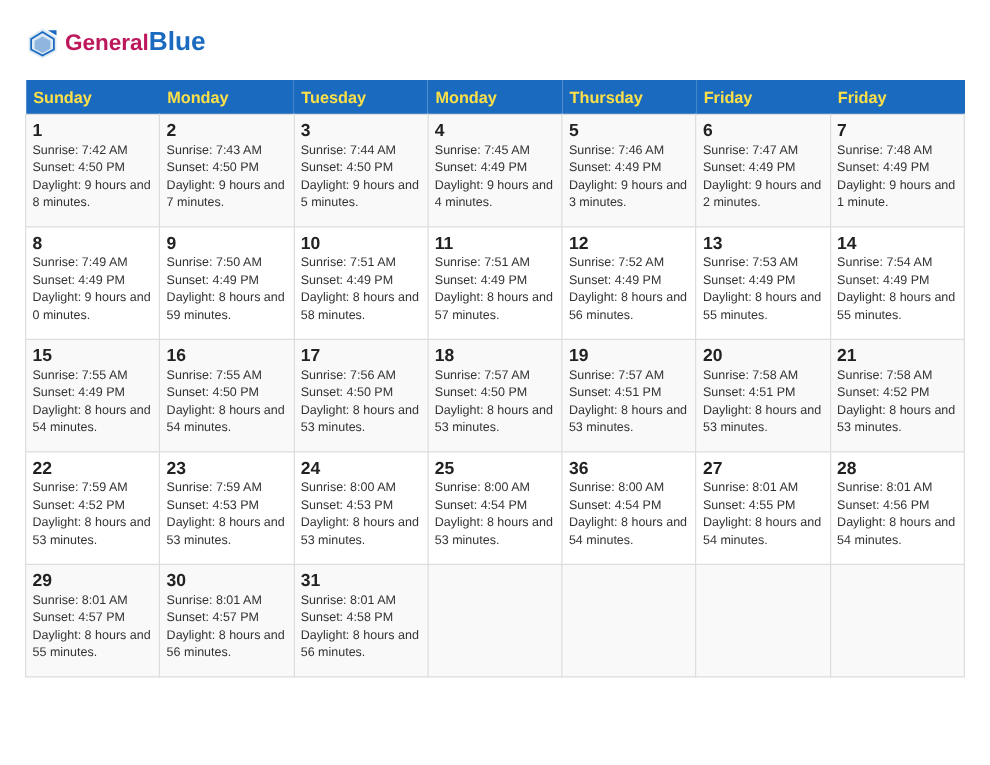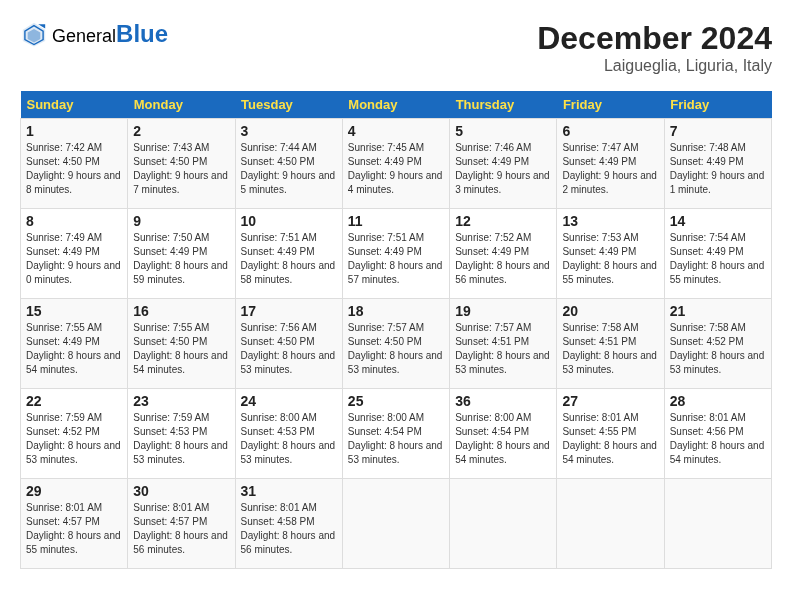--- a/index.html
+++ b/index.html
@@ -16,26 +16,26 @@
       align-items: flex-start;
       margin-bottom: 16px;
     }
     .logo {
       display: flex;
       align-items: center;
       gap: 4px;
     }
     .logo-text-general {
       font-size: 18px;
-      font-weight: normal;
-      color: #000000;
+      font-weight: bold;
+      color: #be185d;
       margin-top: 24px;
     }
     .logo-text-blue {
-      font-size: 24px;
+      font-size: 21px;
       font-weight: bold;
       color: #1a6abf;
     }
     .logo-icon {
       width: 28px;
       height: 28px;
     }
     .title-area {
       text-align: right;
     }
@@ -98,24 +98,20 @@
     <svg class="logo-icon" viewBox="0 0 40 40" xmlns="http://www.w3.org/2000/svg">
       <polygon points="20,4 36,14 36,30 20,38 4,30 4,14" fill="#1a6abf" opacity="0.15"></polygon>
       <polygon points="20,8 33,16 33,28 20,35 7,28 7,16" fill="none" stroke="#1a6abf" stroke-width="2"></polygon>
       <polygon points="20,13 29,18 29,27 20,32 11,27 11,18" fill="#1a6abf" opacity="0.4"></polygon>
       <polygon points="26,6 36,12 36,6" fill="#1a6abf"></polygon>
     </svg>
     <div>
       <span class="logo-text-general">General</span><span class="logo-text-blue">Blue</span>
     </div>
   </div>
-  <div class="title-area">
-    <div class="month-title">December 2024</div>
-    <div class="location-title">Laigueglia, Liguria, Italy</div>
-  </div>
 </div>
 
 <table>
   <thead>
     <tr id="header-row">
         <th>Sunday</th>
         <th>Monday</th>
         <th>Tuesday</th>
         <th>Monday</th>
         <th>Thursday</th>

